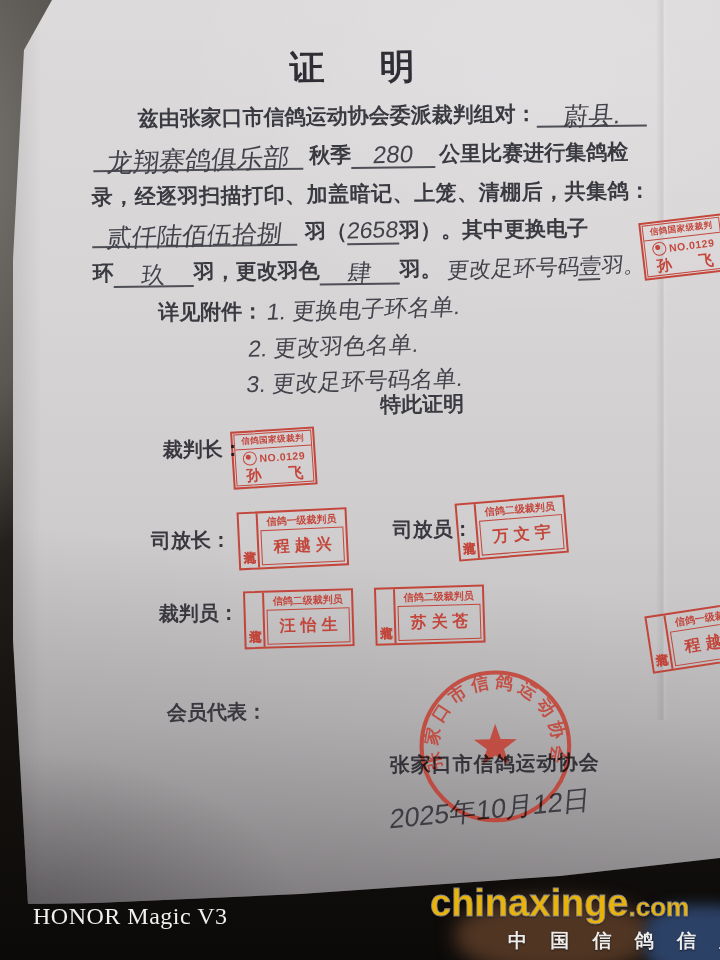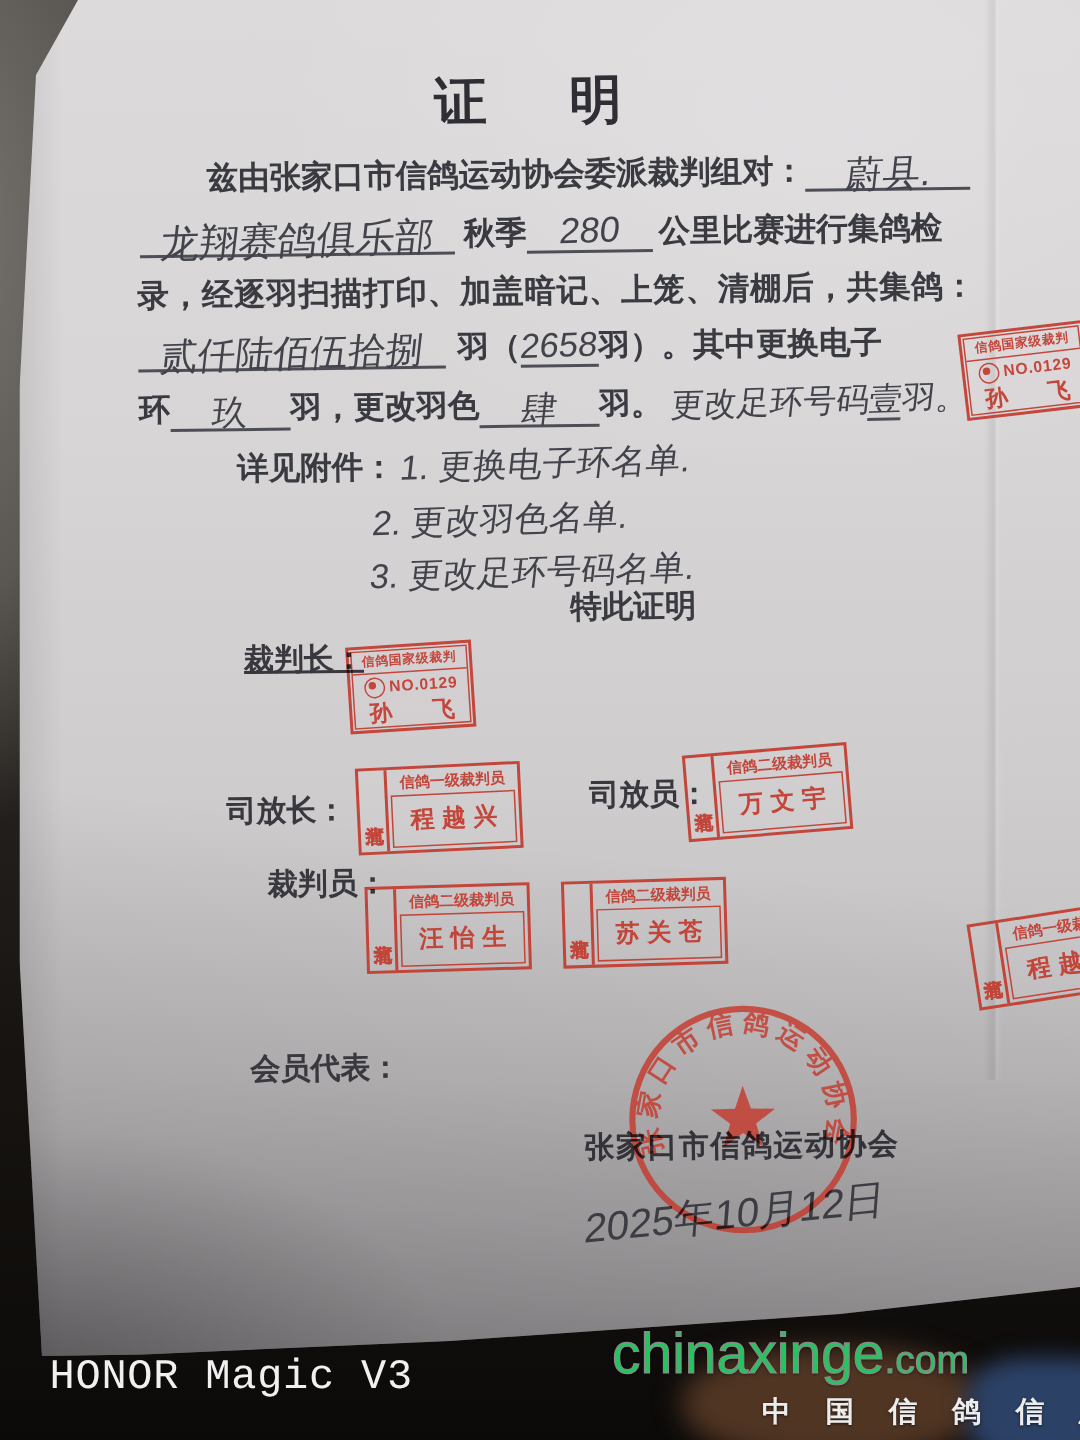--- a/index.html
+++ b/index.html
@@ -55,23 +55,23 @@
   .hb-right{flex:1;display:flex;flex-direction:column;min-width:0;}
   .hb-title{font-size:10px;font-weight:700;text-align:center;padding-top:2px;white-space:nowrap;}
   .hb-name{flex:1;border:1.5px solid currentColor;margin:1px 2px 2px;font-size:16px;font-weight:700;
     display:flex;align-items:center;justify-content:center;letter-spacing:5px;text-indent:5px;white-space:nowrap;}
   .seal{position:absolute;left:410px;top:666px;mix-blend-mode:multiply;opacity:0.82;}
   
   .org-print{position:absolute;top:752px;left:386px;font-size:20px;font-weight:700;
     letter-spacing:1px;color:#333339;white-space:nowrap;}
   .date-hw{position:absolute;top:793px;left:385px;font-size:27px;font-weight:500;color:#3c3c43;
     transform:rotate(-5deg) skewX(-10deg);font-family:"Liberation Sans",sans-serif;white-space:nowrap;}
-  .cam-wm{position:absolute;left:33px;top:903px;font-size:28px;font-weight:500;color:#f0f0f0;
-    letter-spacing:0.5px;font-family:Liberation Mono, monospace;white-space:nowrap;}
-  .site-wm{position:absolute;left:408px;top:882px;color:#22c55e;font-weight:400;
+  .cam-wm{position:absolute;left:33px;top:903px;font-size:24px;font-weight:500;color:#f0f0f0;
+    letter-spacing:0.5px;font-family:Liberation Serif, serif;white-space:nowrap;}
+  .site-wm{position:absolute;left:430px;top:882px;color:#eab308;font-weight:700;
     font-family:"Liberation Sans",sans-serif;white-space:nowrap;
     text-shadow:0 1px 2px rgba(0,0,0,0.55);-webkit-text-stroke:0.8px #8a8a8a;}
   .site-wm .big{font-size:38px;letter-spacing:0;}
   .site-wm .small{font-size:26px;}
   .site-wm-cn{position:absolute;left:508px;top:928px;font-size:19px;font-weight:700;
     letter-spacing:9px;color:#ececec;white-space:nowrap;
     font-family:"Liberation Sans",sans-serif;text-shadow:0 1px 2px rgba(0,0,0,0.6);}
 </style>
 </head>
 <body>
@@ -112,24 +112,24 @@
     </div>
     <div class="pline" style="top:331px;left:250px;">
       <span class="hw" style="font-size:23px;">2. 更改羽色名单.</span>
     </div>
     <div class="pline" style="top:366px;left:248px;">
       <span class="hw" style="font-size:23px;">3. 更改足环号码名单.</span>
     </div>
 
     <div class="pline" style="top:391px;left:381px;">特此证明</div>
 
-    <div class="role" style="top:424px;left:163px;text-decoration:underline;">裁判长：</div>
+    <div class="role" style="top:434px;left:163px;">裁判长：</div>
     <div class="role" style="top:525px;left:150px;font-family:Liberation Serif, serif;">司放长：</div>
     <div class="role" style="top:517px;left:392px;">司放员：</div>
-    <div class="role" style="top:574px;left:157px;margin-left:20px;">裁判员：</div>
+    <div class="role" style="top:598px;left:157px;">裁判员：</div>
     <div class="role" style="top:697px;left:164px;">会员代表：</div>
 
     <div class="stamp sf" style="top:428px;left:232px;transform:rotate(-3deg);">
       <div class="sf-in">
         <div class="sf-top">信鸽国家级裁判</div>
         <div class="sf-mid">
           <span class="sf-logo"></span>
           <span class="sf-no">NO.0129</span>
         </div>
         <div class="sf-name">孙　飞</div>

